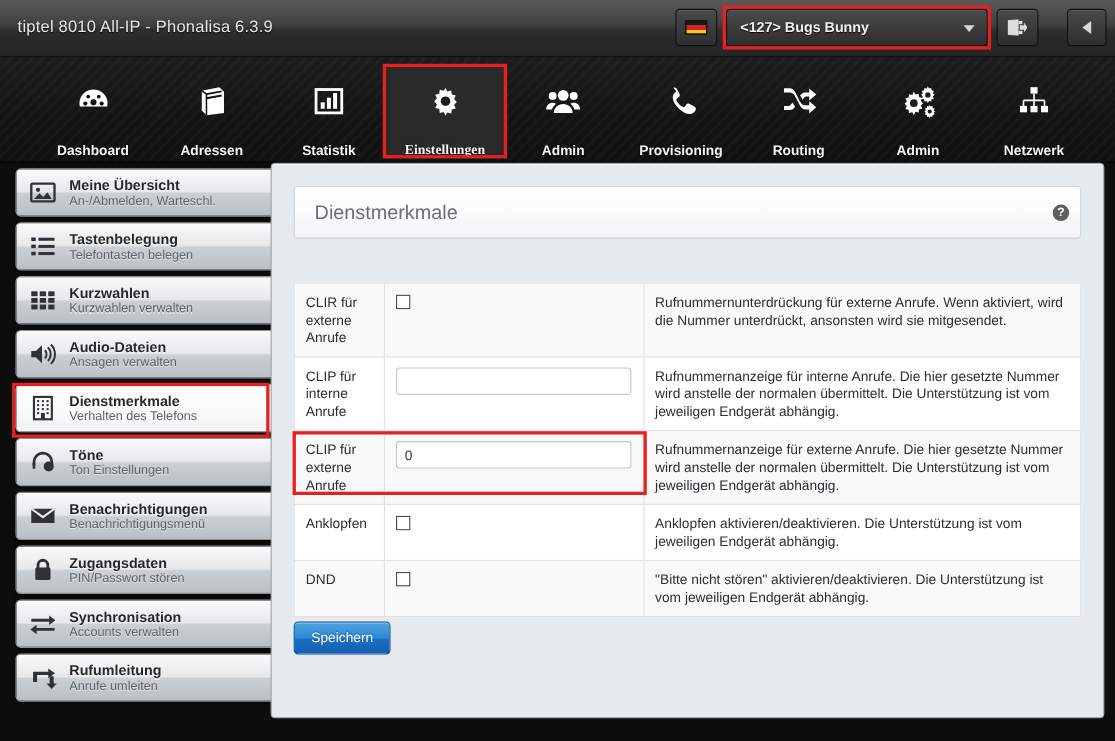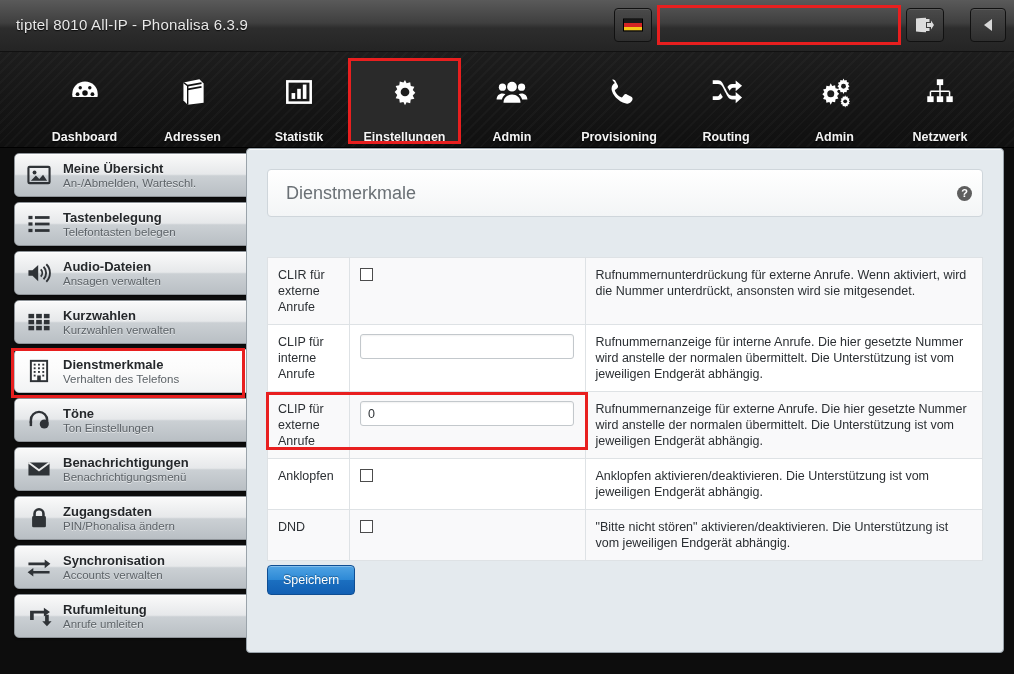--- a/index.html
+++ b/index.html
@@ -72,21 +72,21 @@
     background:
       repeating-linear-gradient(135deg, rgba(255,255,255,.022) 0 2px, rgba(0,0,0,0) 2px 7px),
       linear-gradient(to bottom, #1d1d1d 0%, #161616 50%, #101010 100%);
     border-bottom: 1px solid #000;
   }
   .nav-item {
     position: absolute; top: 6px; height: 86px;
     display: flex; flex-direction: column; align-items: center; justify-content: flex-start;
     cursor: pointer; padding-top: 12px;
   }
-  .nav-item.active { background: #2a2a2a; }
+  .nav-item.active { background: #2a2a2a; font-family: Liberation Serif, serif; }
   .nav-ico { height: 44px; display: flex; align-items: center; justify-content: center; }
   .nav-lbl {
     color: #f4f4f4; font-size: 12.5px; font-weight: bold;
     text-shadow: 0 1px 2px rgba(0,0,0,.9); margin-top: 16px;
   }
   #ann-nav {
     position: absolute; left: 348px; top: 58px; width: 113px; height: 86px;
     border: 3px solid #e81f1f; pointer-events: none; z-index: 40;
   }
 
@@ -196,20 +196,24 @@
 </head>
 <body>
 
 <div id="topbar">
   <div id="app-title">tiptel 8010 All-IP - Phonalisa 6.3.9</div>
 
   <div class="hbtn" id="flag-btn">
     <span id="flag-icon"></span>
   </div>
 
+  <div class="hbtn" id="user-select">
+    <span id="user-label">&lt;127&gt; Bugs Bunny</span>
+    <span id="user-caret"></span>
+  </div>
 
   <div class="hbtn" id="logout-btn">
     <svg id="logout-icon" viewBox="0 0 18 15">
       <path d="M0 1 L10 0 L10 15 L0 14 Z" fill="#dcdcdc"></path>
       <rect x="10" y="1.5" width="3.5" height="3" fill="#dcdcdc"></rect>
       <rect x="10" y="10.5" width="3.5" height="3" fill="#dcdcdc"></rect>
       <path d="M11 5.5 L15 5.5 L15 3 L18 7.5 L15 12 L15 9.5 L11 9.5 Z" fill="#dcdcdc"></path>
     </svg>
   </div>
 
@@ -345,53 +349,53 @@
             <rect x="3" y="14" width="5" height="4"></rect>
             <rect x="3" y="22" width="5" height="4"></rect>
                 <rect x="11" y="6.3" width="18" height="3.4"></rect>
             <rect x="11" y="14.3" width="18" height="3.4"></rect>
             <rect x="11" y="22.3" width="18" height="3.4"></rect>
           </svg>
         </span>
         <span class="side-txt">
        <span class="side-t1">Tastenbelegung</span>
        <span class="side-t2">Telefontasten belegen</span>
-     </span>
-      </div>
-      <div class="side-item">
-        <span class="side-ico">
-          <svg width="26" height="26" viewBox="0 0 32 32" fill="#2f3337">
-            <path d="M3 12.5h5L15 6v20l-7-6.5H3z"></path>
-                <path d="M18.2 11.5a6.6 6.6 0 0 1 0 9" fill="none" stroke="#2f3337" stroke-width="2.3"></path>
-                <path d="M21.6 8.3a11 11 0 0 1 0 15.4" fill="none" stroke="#2f3337" stroke-width="2.3"></path>
-                <path d="M25 5.2a15.3 15.3 0 0 1 0 21.6" fill="none" stroke="#2f3337" stroke-width="2.3"></path>
-          </svg>
-        </span>
-        <span class="side-txt">
-       <span class="side-t1">Audio-Dateien</span>
-       <span class="side-t2">Ansagen verwalten</span>
      </span>
       </div>
       <div class="side-item">
         <span class="side-ico">
           <svg width="26" height="26" viewBox="0 0 32 32" fill="#2f3337">
             <rect x="3" y="6" width="7" height="5.4"></rect>
             <rect x="12.5" y="6" width="7" height="5.4"></rect>
             <rect x="22" y="6" width="7" height="5.4"></rect>
                 <rect x="3" y="13.4" width="7" height="5.4"></rect>
             <rect x="12.5" y="13.4" width="7" height="5.4"></rect>
             <rect x="22" y="13.4" width="7" height="5.4"></rect>
                 <rect x="3" y="20.8" width="7" height="5.4"></rect>
             <rect x="12.5" y="20.8" width="7" height="5.4"></rect>
             <rect x="22" y="20.8" width="7" height="5.4"></rect>
           </svg>
         </span>
         <span class="side-txt">
        <span class="side-t1">Kurzwahlen</span>
        <span class="side-t2">Kurzwahlen verwalten</span>
+     </span>
+      </div>
+      <div class="side-item">
+        <span class="side-ico">
+          <svg width="26" height="26" viewBox="0 0 32 32" fill="#2f3337">
+            <path d="M3 12.5h5L15 6v20l-7-6.5H3z"></path>
+                <path d="M18.2 11.5a6.6 6.6 0 0 1 0 9" fill="none" stroke="#2f3337" stroke-width="2.3"></path>
+                <path d="M21.6 8.3a11 11 0 0 1 0 15.4" fill="none" stroke="#2f3337" stroke-width="2.3"></path>
+                <path d="M25 5.2a15.3 15.3 0 0 1 0 21.6" fill="none" stroke="#2f3337" stroke-width="2.3"></path>
+          </svg>
+        </span>
+        <span class="side-txt">
+       <span class="side-t1">Audio-Dateien</span>
+       <span class="side-t2">Ansagen verwalten</span>
      </span>
       </div>
       <div class="side-item active">
         <span class="side-ico">
           <svg width="26" height="26" viewBox="0 0 32 32" fill="#2f3337">
             <rect x="6" y="3.5" width="20" height="25" fill="none" stroke="#2f3337" stroke-width="2.4"></rect>
                 <g>
                   <rect x="9.5" y="7" width="2.3" height="2.3"></rect>
               <rect x="14.8" y="7" width="2.3" height="2.3"></rect>
               <rect x="20.1" y="7" width="2.3" height="2.3"></rect>
@@ -439,21 +443,21 @@
       </div>
       <div class="side-item">
         <span class="side-ico">
           <svg width="26" height="26" viewBox="0 0 32 32" fill="#2f3337">
             <path d="M10.5 14v-3.2a5.5 5.5 0 0 1 11 0V14" fill="none" stroke="#2f3337" stroke-width="3.2"></path>
                 <rect x="7.5" y="13.5" width="17" height="14" rx="1.8"></rect>
           </svg>
         </span>
         <span class="side-txt">
        <span class="side-t1">Zugangsdaten</span>
-       <span class="side-t2">PIN/Phonalisa ändern</span>
+       <span class="side-t2">PIN/Passwort stören</span>
      </span>
       </div>
       <div class="side-item">
         <span class="side-ico">
           <svg width="26" height="26" viewBox="0 0 32 32" fill="#2f3337">
             <path d="M3 10.5h20V6.8l7 5.3-7 5.3v-3.7H3z"></path>
             <path d="M29 24h-20v3.7l-7-5.3 7-5.3v3.7h20z"></path>
           </svg>
         </span>
         <span class="side-txt">

